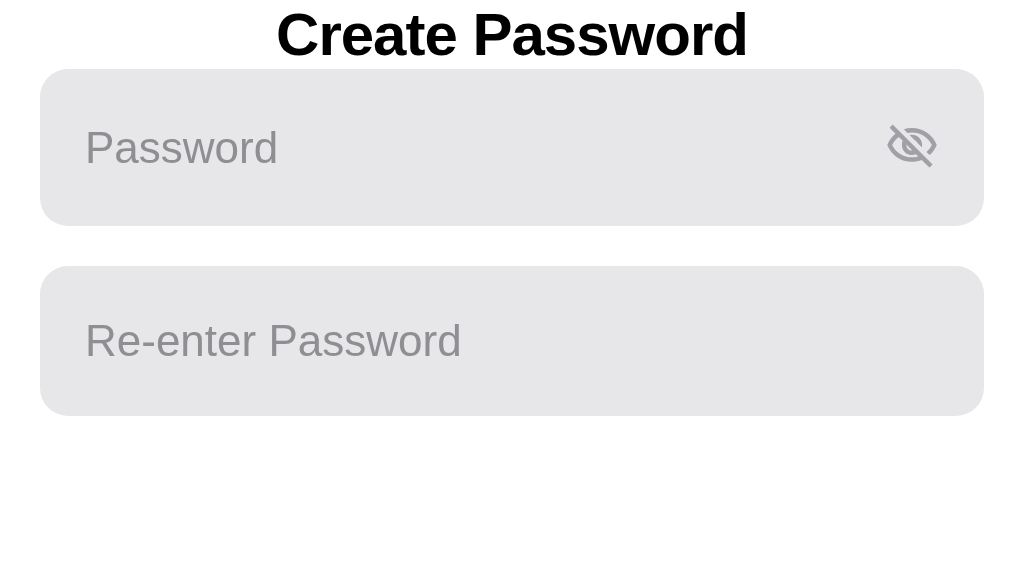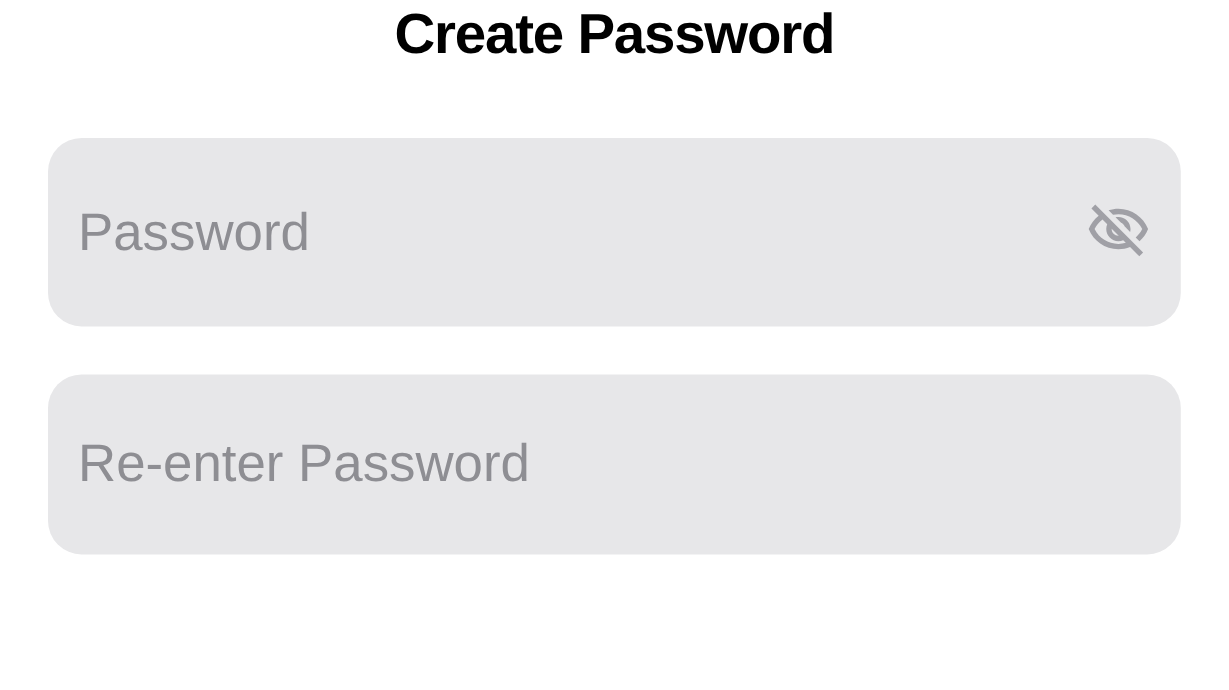--- a/index.html
+++ b/index.html
@@ -8,32 +8,31 @@
       box-sizing: border-box;
     }
     body {
       font-family: -apple-system, BlinkMacSystemFont, "Segoe UI", Helvetica, Arial, sans-serif;
       background: #ffffff;
       width: 1024px;
       height: 575px;
       padding: 0 40px;
     }
     .page-title {
-      font-size: 47px;
+      font-size: 60px;
       font-weight: 700;
       color: #000000;
       text-align: center;
       margin-top: 0px;
-      margin-bottom: 60px;
       letter-spacing: -1px;
     }
     .input-wrapper {
       background: #e7e7e9;
       border-radius: 28px;
-      padding: 50px 25px;
+      padding: 50px 45px;
       margin-bottom: 40px;
       display: flex;
       align-items: center;
       justify-content: space-between;
     }
     .input-field {
       border: none;
       background: transparent;
       font-size: 44px;
       color: #333333;

